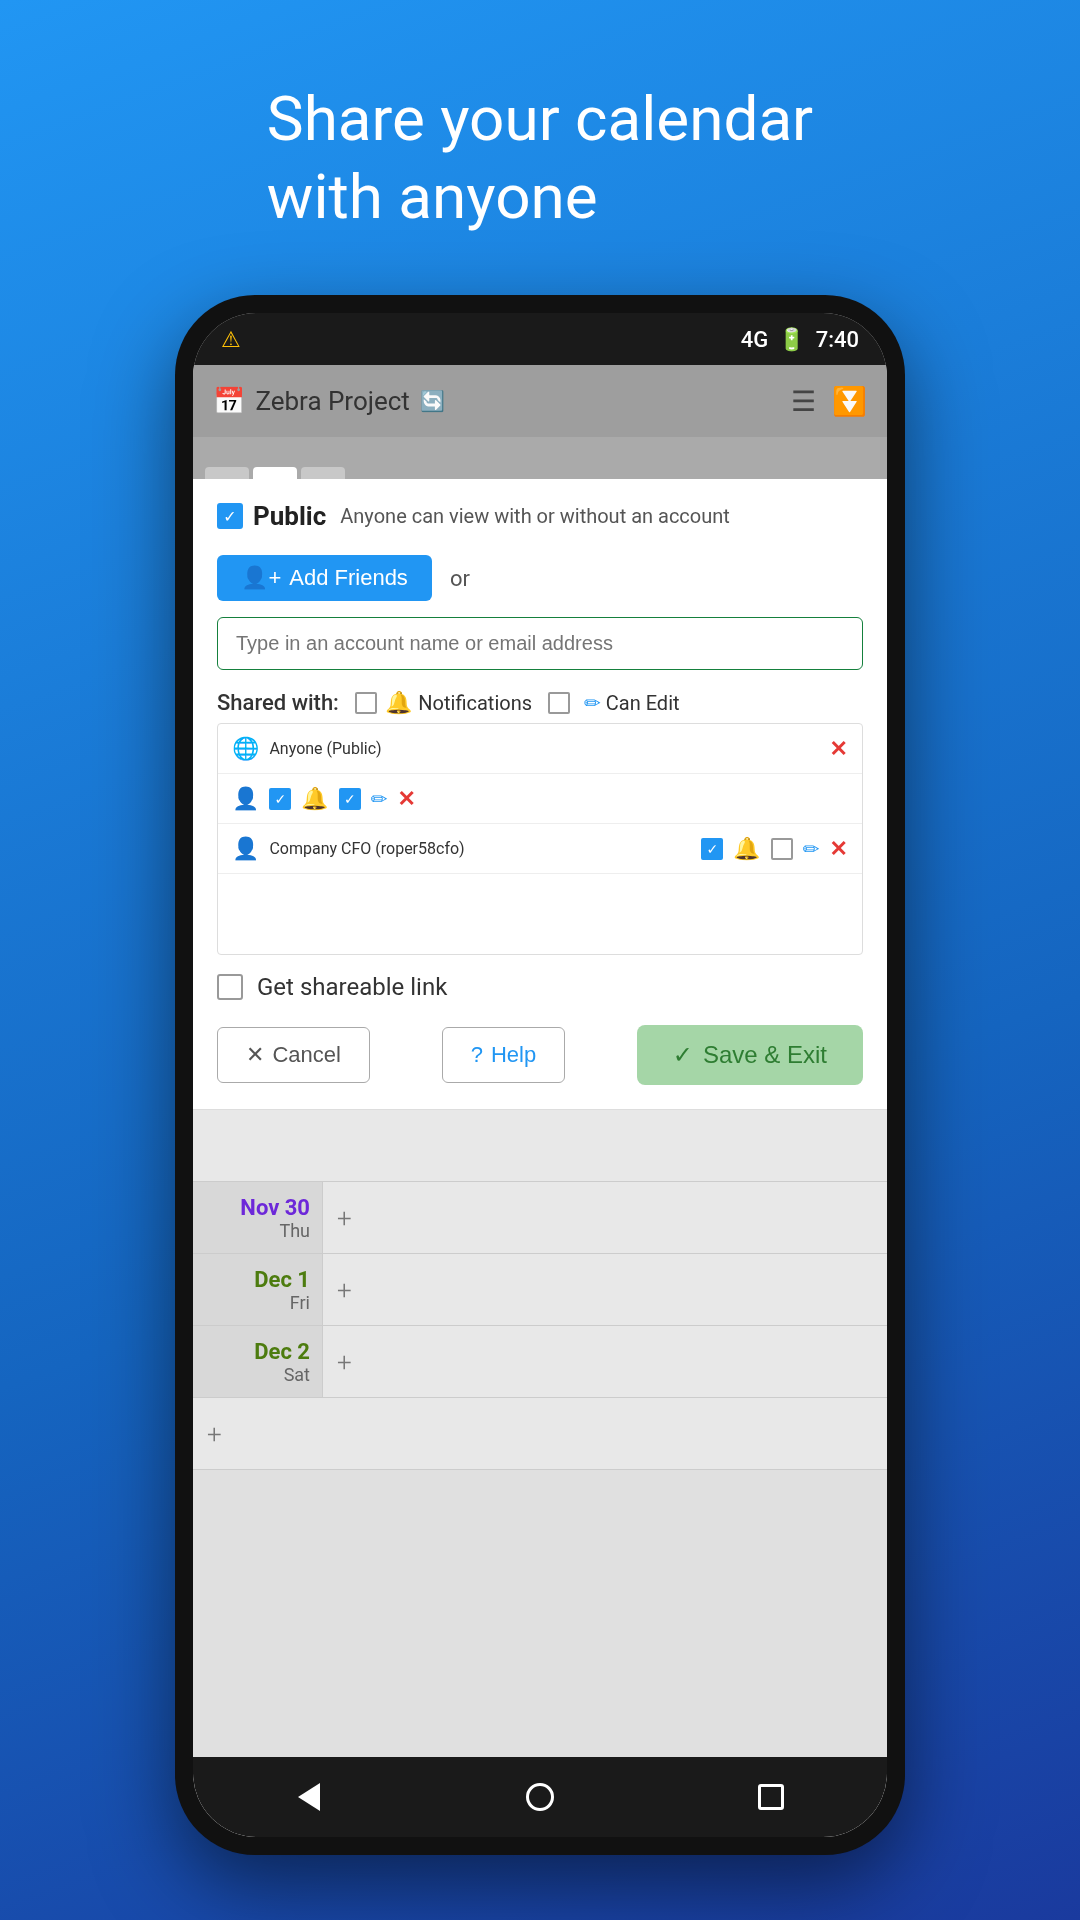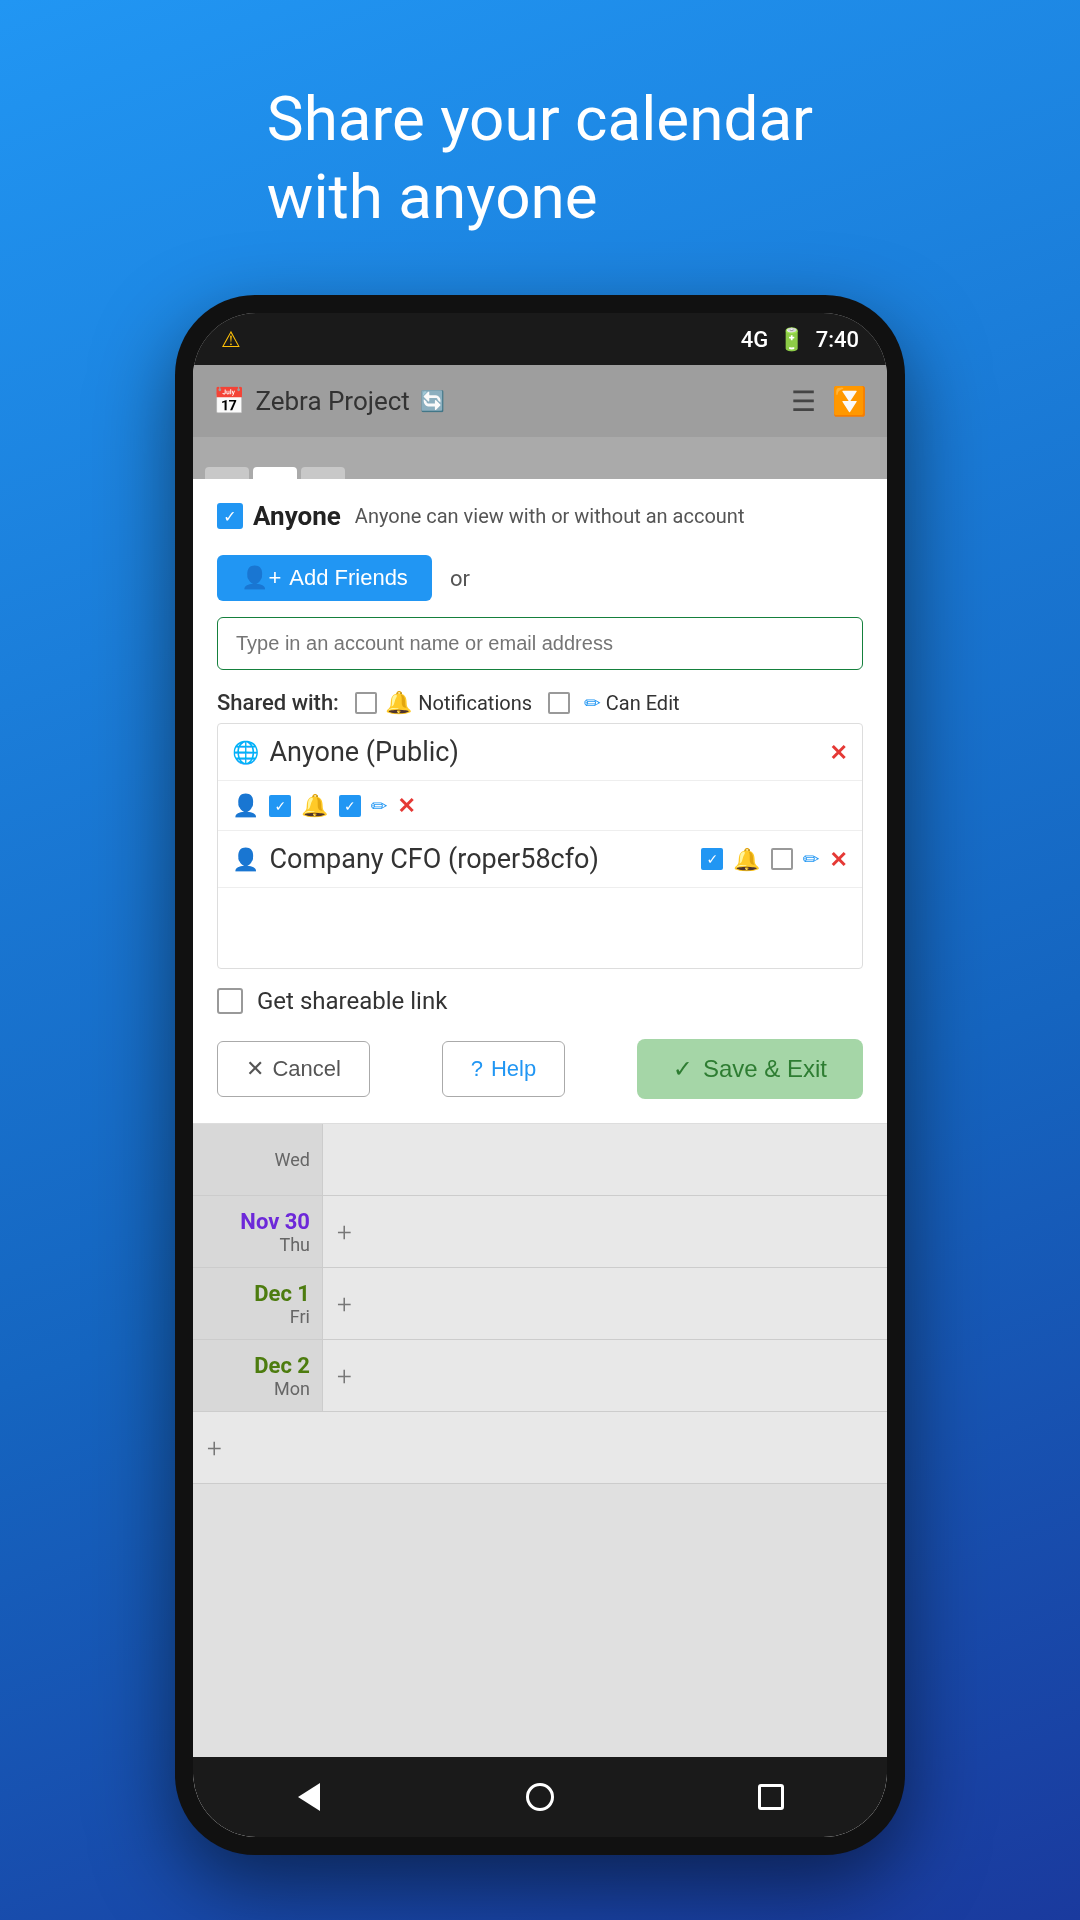--- a/index.html
+++ b/index.html
@@ -291,21 +291,21 @@
     }
 
     .globe-icon {
       font-size: 22px;
       color: #2196F3;
       flex-shrink: 0;
     }
 
     .user-name {
       flex: 1;
-      font-size: 27px;
+      font-size: 16px;
       color: #333;
     }
 
     .row-check {
       width: 22px;
       height: 22px;
       border: 2px solid #2196F3;
       background: #2196F3;
       border-radius: 2px;
       display: flex;
@@ -557,21 +557,21 @@
       <div class="tab-item"></div>
       <div class="tab-item active"></div>
       <div class="tab-item"></div>
     </div>
 
     <div class="modal-area">
 
       
       <div class="public-row">
         <div class="checkbox-blue">✓</div>
-        <span class="public-label">Anyone</span>
+        <span class="public-label">Public</span>
         <span class="public-desc">Anyone can view with or without an account</span>
       </div>
 
       
       <div class="add-friends-row">
         <button class="add-friends-btn">
           <span>👤+</span>
           <span>Add Friends</span>
         </button>
         <span class="or-text">or</span>
@@ -643,23 +643,20 @@
         </button>
         <button class="save-btn">
           <span>✓</span>
           <span>Save &amp; Exit</span>
         </button>
       </div>
     </div>
 
     <div class="calendar-area">
       <div class="cal-row">
-        <div class="cal-date-cell">
-          <span class="cal-date-day">Wed</span>
-        </div>
         <div class="cal-event-cell"></div>
       </div>
       <div class="cal-row">
         <div class="cal-date-cell">
           <span class="cal-date-num highlight">Nov 30</span>
           <span class="cal-date-day">Thu</span>
         </div>
         <div class="cal-event-cell">
           <span class="add-icon">+</span>
         </div>
@@ -669,21 +666,21 @@
           <span class="cal-date-num">Dec 1</span>
           <span class="cal-date-day">Fri</span>
         </div>
         <div class="cal-event-cell">
           <span class="add-icon">+</span>
         </div>
       </div>
       <div class="cal-row">
         <div class="cal-date-cell">
           <span class="cal-date-num">Dec 2</span>
-          <span class="cal-date-day">Mon</span>
+          <span class="cal-date-day">Sat</span>
         </div>
         <div class="cal-event-cell">
           <span class="add-icon">+</span>
         </div>
       </div>
       <div class="cal-row">
         <div class="cal-event-cell">
           <span class="add-icon">+</span>
         </div>
       </div>

